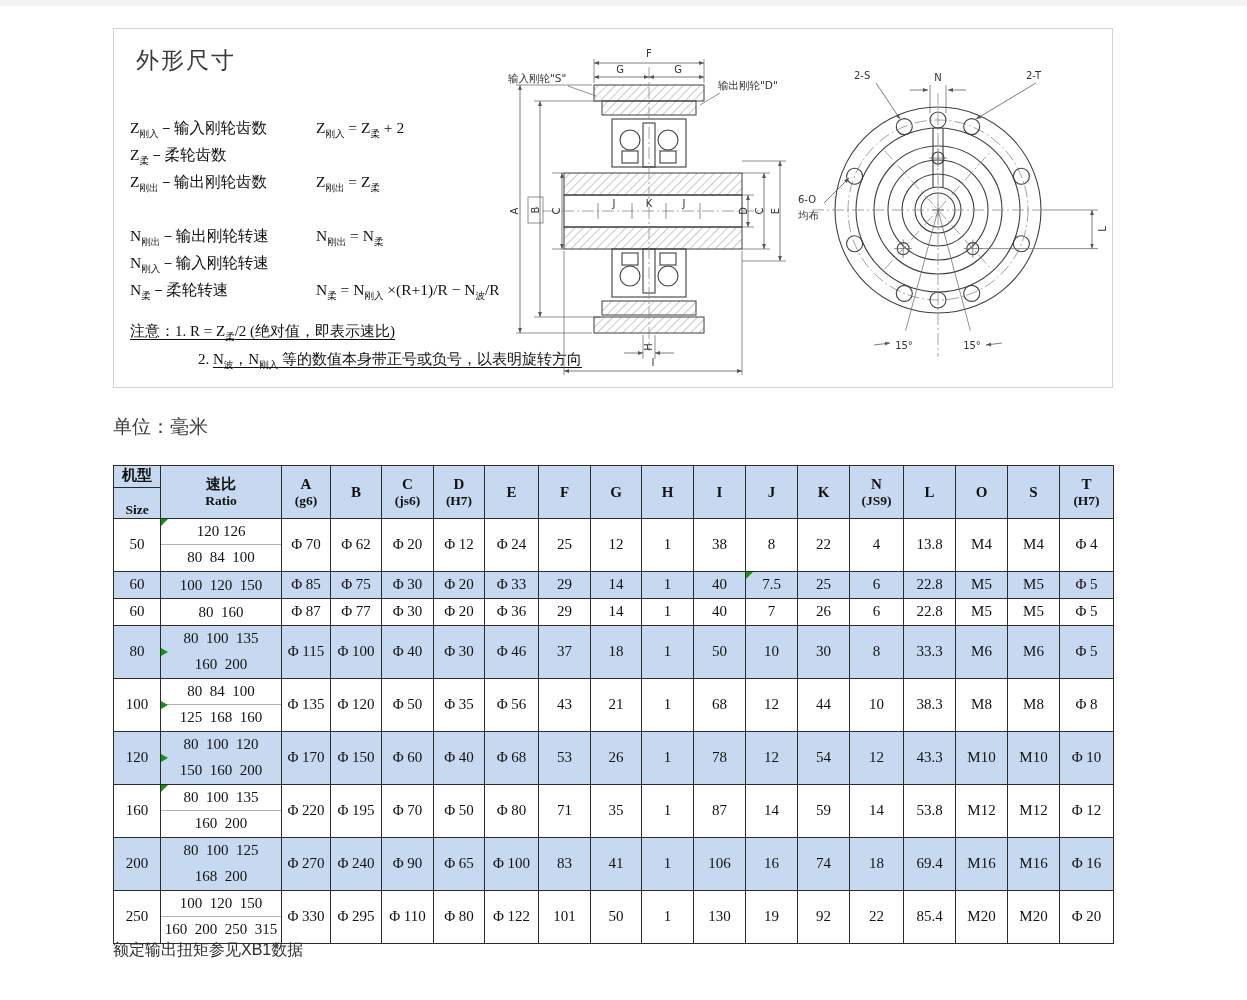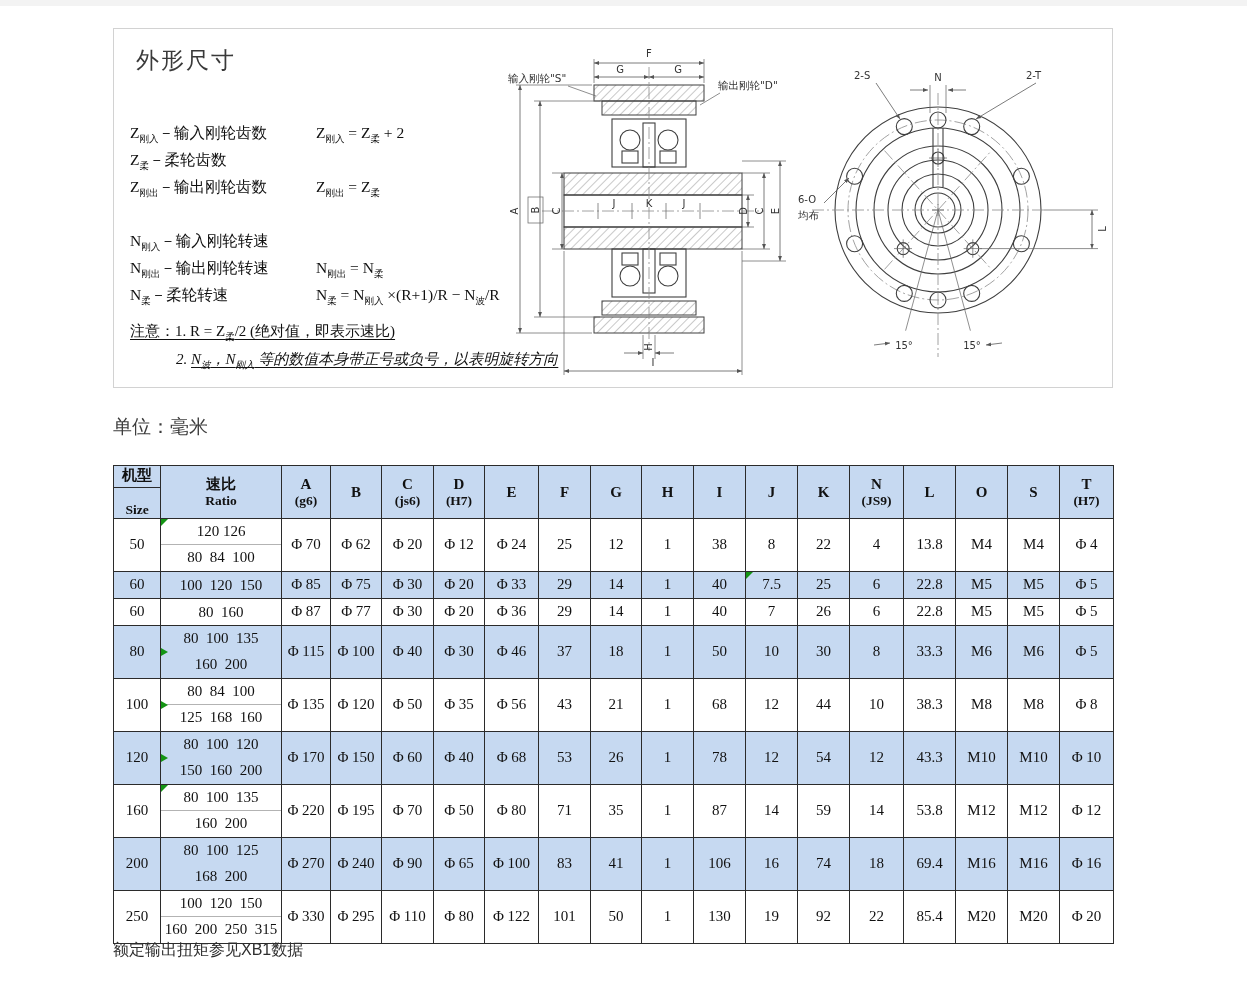--- a/index.html
+++ b/index.html
@@ -6,26 +6,26 @@
   body{width:1247px;height:1000px;position:relative;overflow:hidden;
        font-family:"Liberation Sans",sans-serif;color:#222;}
   .topstrip{position:absolute;left:0;top:0;width:1247px;height:6px;background:#f3f3f3;}
 
   
   .panel{position:absolute;left:113px;top:28px;width:998px;height:358px;
          border:1px solid var(--panel-border,#d2d2d2);background:#fff;}
   .panel-title{position:absolute;left:22px;top:16px;font-size:23px;color:#3a3a3a;letter-spacing:2px;}
   .terms{position:absolute;left:16px;top:90px;width:400px;
          font-family:"Liberation Serif",serif;font-size:15.5px;color:#101010;}
-  .term-row{display:grid;grid-template-columns:186px 1fr;height:27px;line-height:27px;}
+  .term-row{display:grid;grid-template-columns:186px 1fr;height:27px;line-height:17px;}
   .term-row sub{font-size:9.5px;}
   .notes{position:absolute;left:16px;top:288px;font-family:"Liberation Serif",serif;
          font-size:15px;color:#101010;}
   .note-row{height:28px;line-height:28px;}
-  .note-indent{margin-left:46px;font-style:italic;}
+  .note-indent{margin-left:68px;}
   .u{text-decoration:underline;text-underline-offset:3px;}
   .note-row sub{font-size:9.5px;}
 
   .svgbox{position:absolute;}
   .secsvg{left:392px;top:4px;}
   .frontsvg{left:678px;top:28px;}
   svg .ol{fill:none;stroke:#3f3f3f;stroke-width:1.1;}
   svg .ht{fill:url(#h1);stroke:#3f3f3f;stroke-width:1;}
   svg .thin{fill:none;stroke:#6a6a6a;stroke-width:0.75;}
   svg .dim{fill:none;stroke:#5a5a5a;stroke-width:0.8;}
@@ -79,26 +79,26 @@
         <span></span>
       </div>
       <div class="term-row">
         <span>Z<sub>刚出</sub>－输出刚轮齿数</span>
         <span>Z<sub>刚出</sub> = Z<sub>柔</sub></span>
       </div>
       <div class="term-row">
         <span></span>
       </div>
       <div class="term-row">
+        <span>N<sub>刚出</sub>－输出刚轮转速</span>
+        <span>N<sub>刚出</sub> = N<sub>柔</sub></span>
+      </div>
+      <div class="term-row">
         <span>N<sub>刚入</sub>－输入刚轮转速</span>
         <span></span>
-      </div>
-      <div class="term-row">
-        <span>N<sub>刚出</sub>－输出刚轮转速</span>
-        <span>N<sub>刚出</sub> = N<sub>柔</sub></span>
       </div>
       <div class="term-row">
         <span>N<sub>柔</sub>－柔轮转速</span>
         <span>N<sub>柔</sub> = N<sub>刚入</sub> ×(R+1)/R − N<sub>波</sub>/R</span>
       </div>
     </div>
 
   <div class="notes">
       <div class="note-row"><span class="note-prefix u">注意：1. </span><span class="note-text u">R = Z<sub>柔</sub>/2 (绝对值，即表示速比)</span></div>
       <div class="note-row note-indent"><span class="note-prefix">2. </span><span class="note-text u">N<sub>波</sub>，N<sub>刚入</sub> 等的数值本身带正号或负号，以表明旋转方向</span></div>

